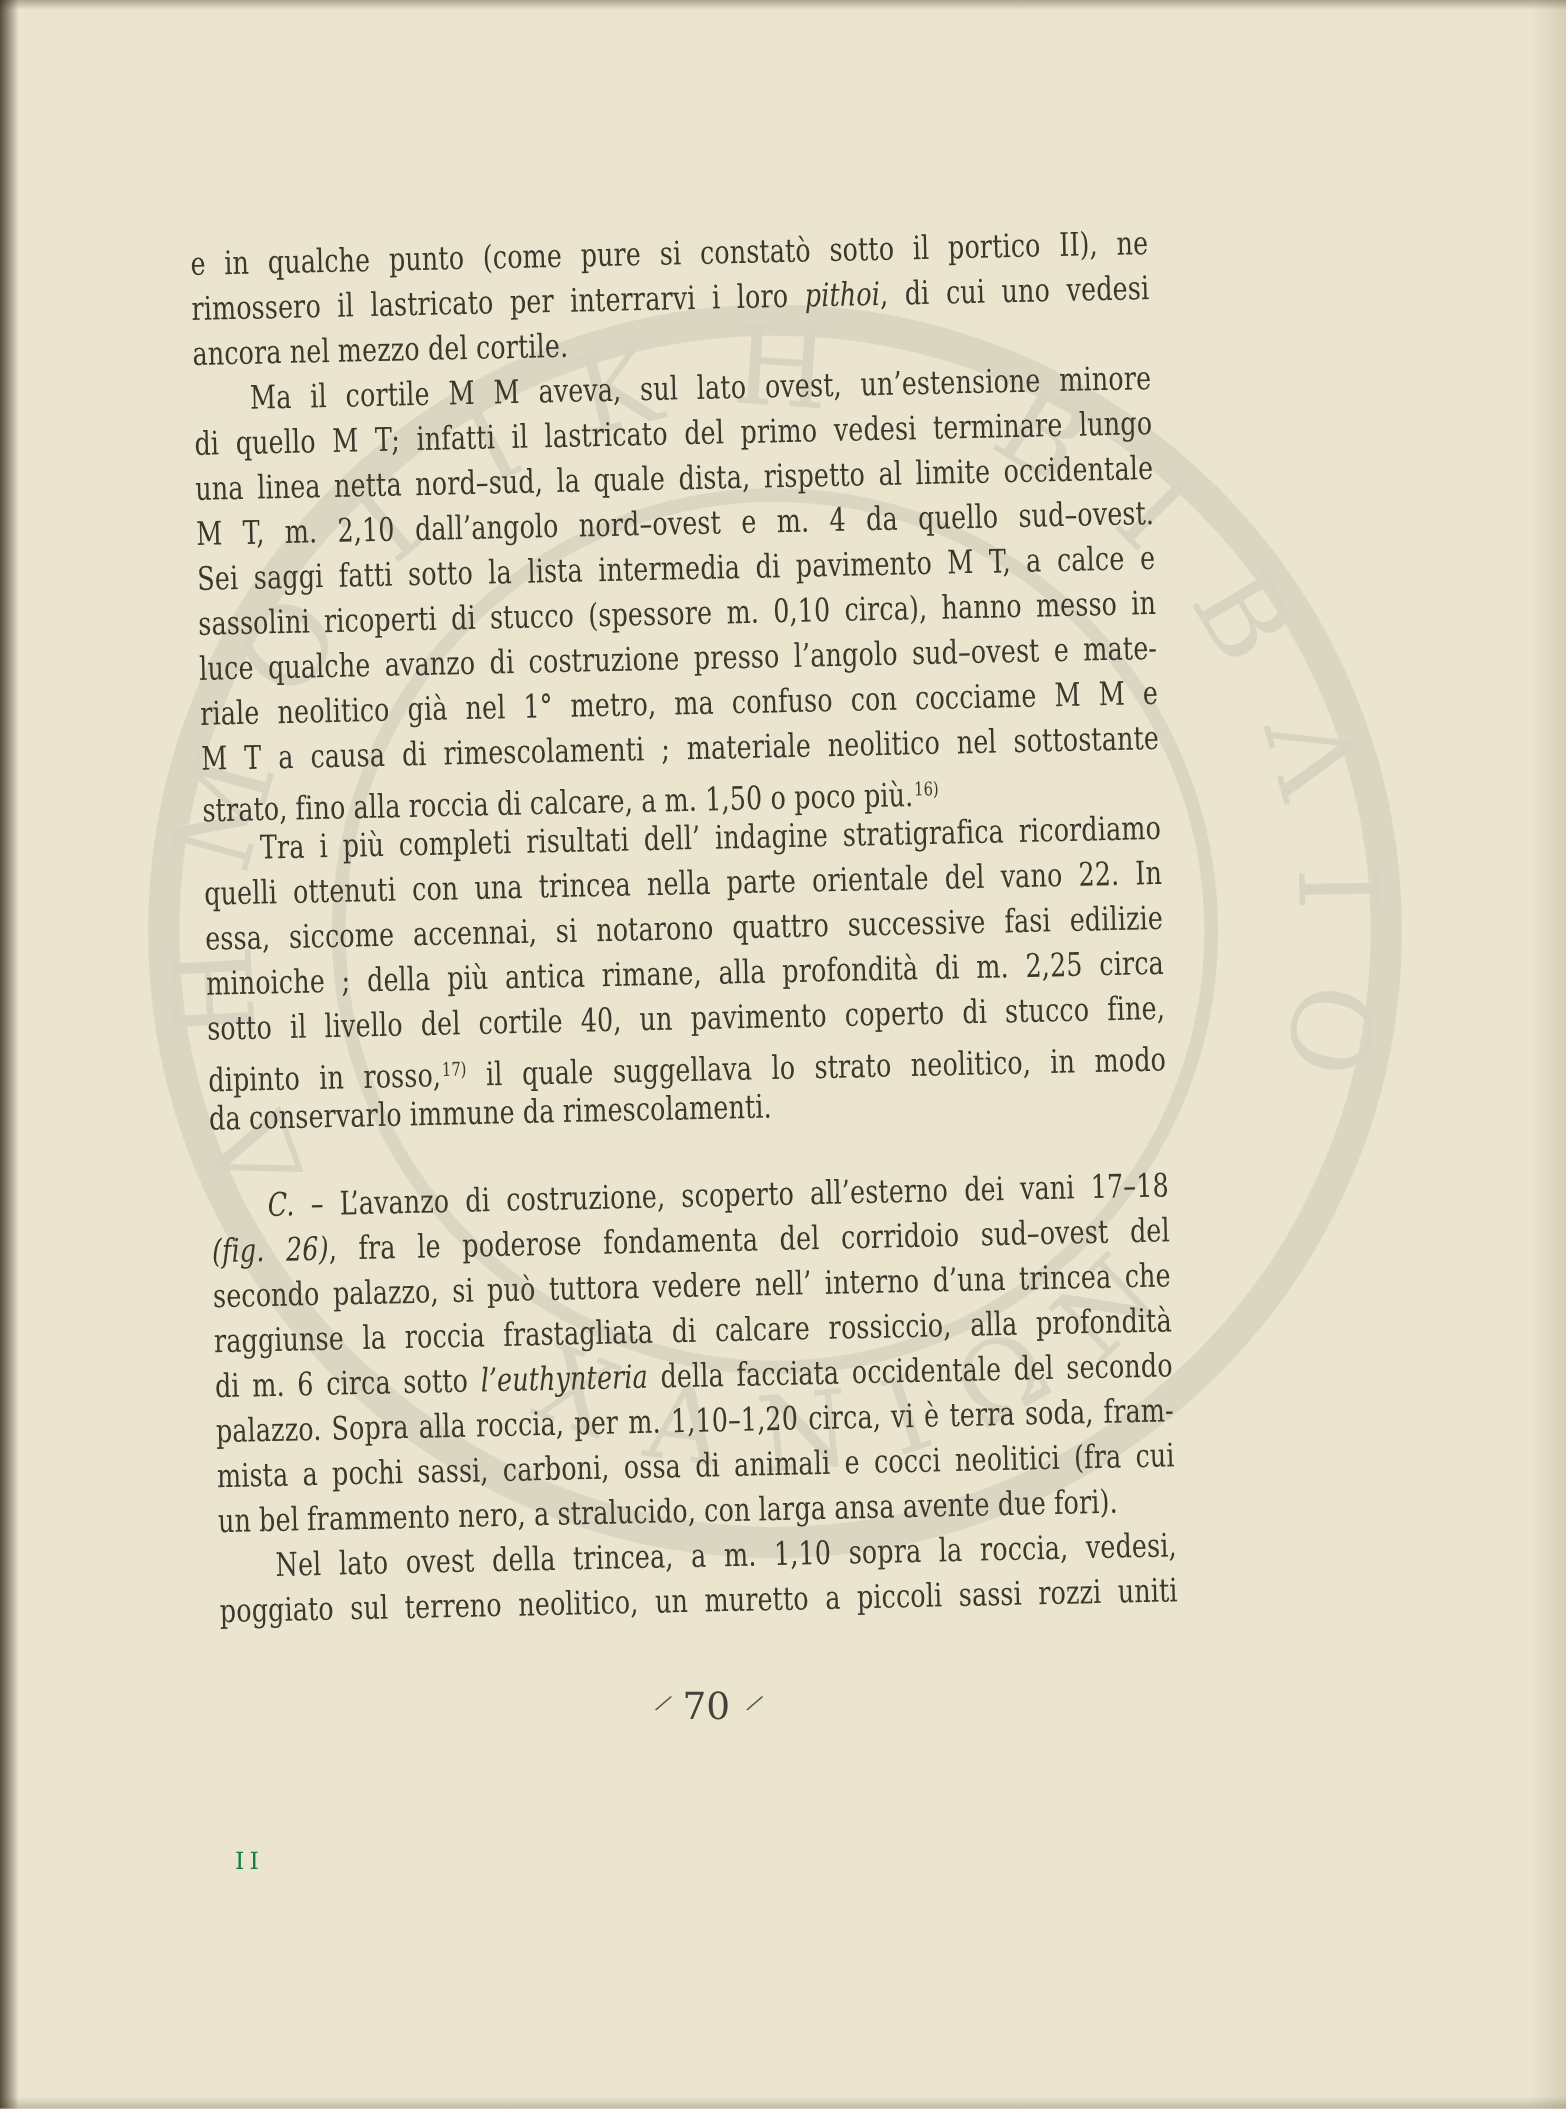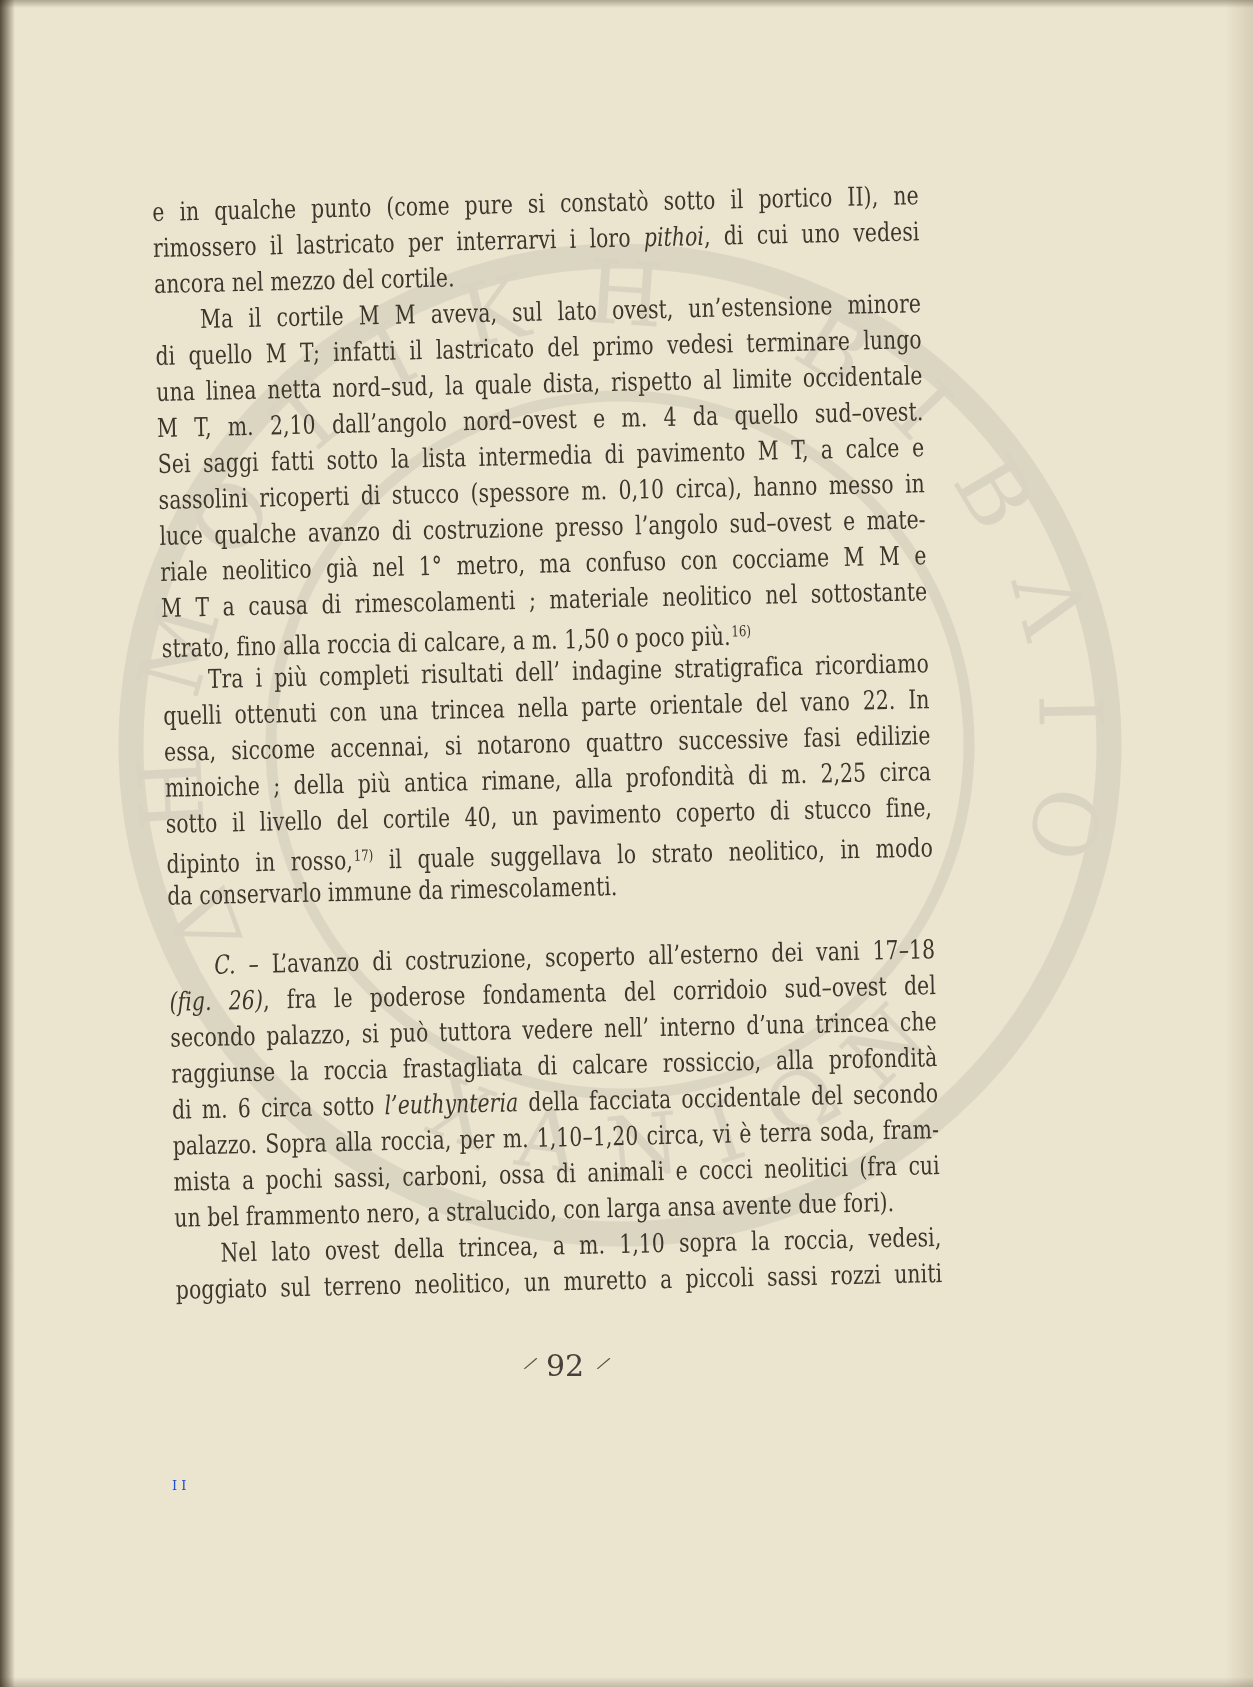--- a/index.html
+++ b/index.html
@@ -78,25 +78,25 @@
   .pageno .tick {
     display: inline-block;
     font-size: 0.62em;
     transform: rotate(18deg) translateY(-6px);
     margin: 0 16px;
     color: #57503f;
   }
   
   .sig {
     position: absolute;
-    left: 172px;
+    left: 188px;
     top: 1478px;
-    font-size: 13px;
+    font-size: 19px;
     letter-spacing: 4px;
-    color: #1d4ed8;
+    color: #15803d;
     z-index: 2;
   }
   
   .edge { position: absolute; pointer-events: none; z-index: 5; }
   .edge-left {
     left: 0; top: 0; bottom: 0; width: 15px;
     background: linear-gradient(to right, rgba(44,34,18,0.78), rgba(44,34,18,0));
   }
   .edge-top {
     left: 0; right: 0; top: 0; height: 8px;
@@ -168,21 +168,21 @@
         <div class="line">mista a pochi sassi, carboni, ossa di animali e cocci neolitici (fra cui</div>
         <div class="line last">un bel frammento nero, a stralucido, con larga ansa avente due fori).</div>
       </div>
       <div class="para">
         <div class="line indent">Nel lato ovest della trincea, a m. 1,10 sopra la roccia, vedesi,</div>
         <div class="line">poggiato sul terreno neolitico, un muretto a piccoli sassi rozzi uniti</div>
       </div>
     </div>
 
   <div class="pageno">
-    <span class="tick">⁄</span><span>92</span><span class="tick">⁄</span>
+    <span class="tick">⁄</span><span>70</span><span class="tick">⁄</span>
   </div>
 
   <div class="sig">II</div>
 
   <div class="edge edge-left"></div>
   <div class="edge edge-top"></div>
   <div class="edge edge-right"></div>
   <div class="edge edge-bottom"></div>
 </div>
 

